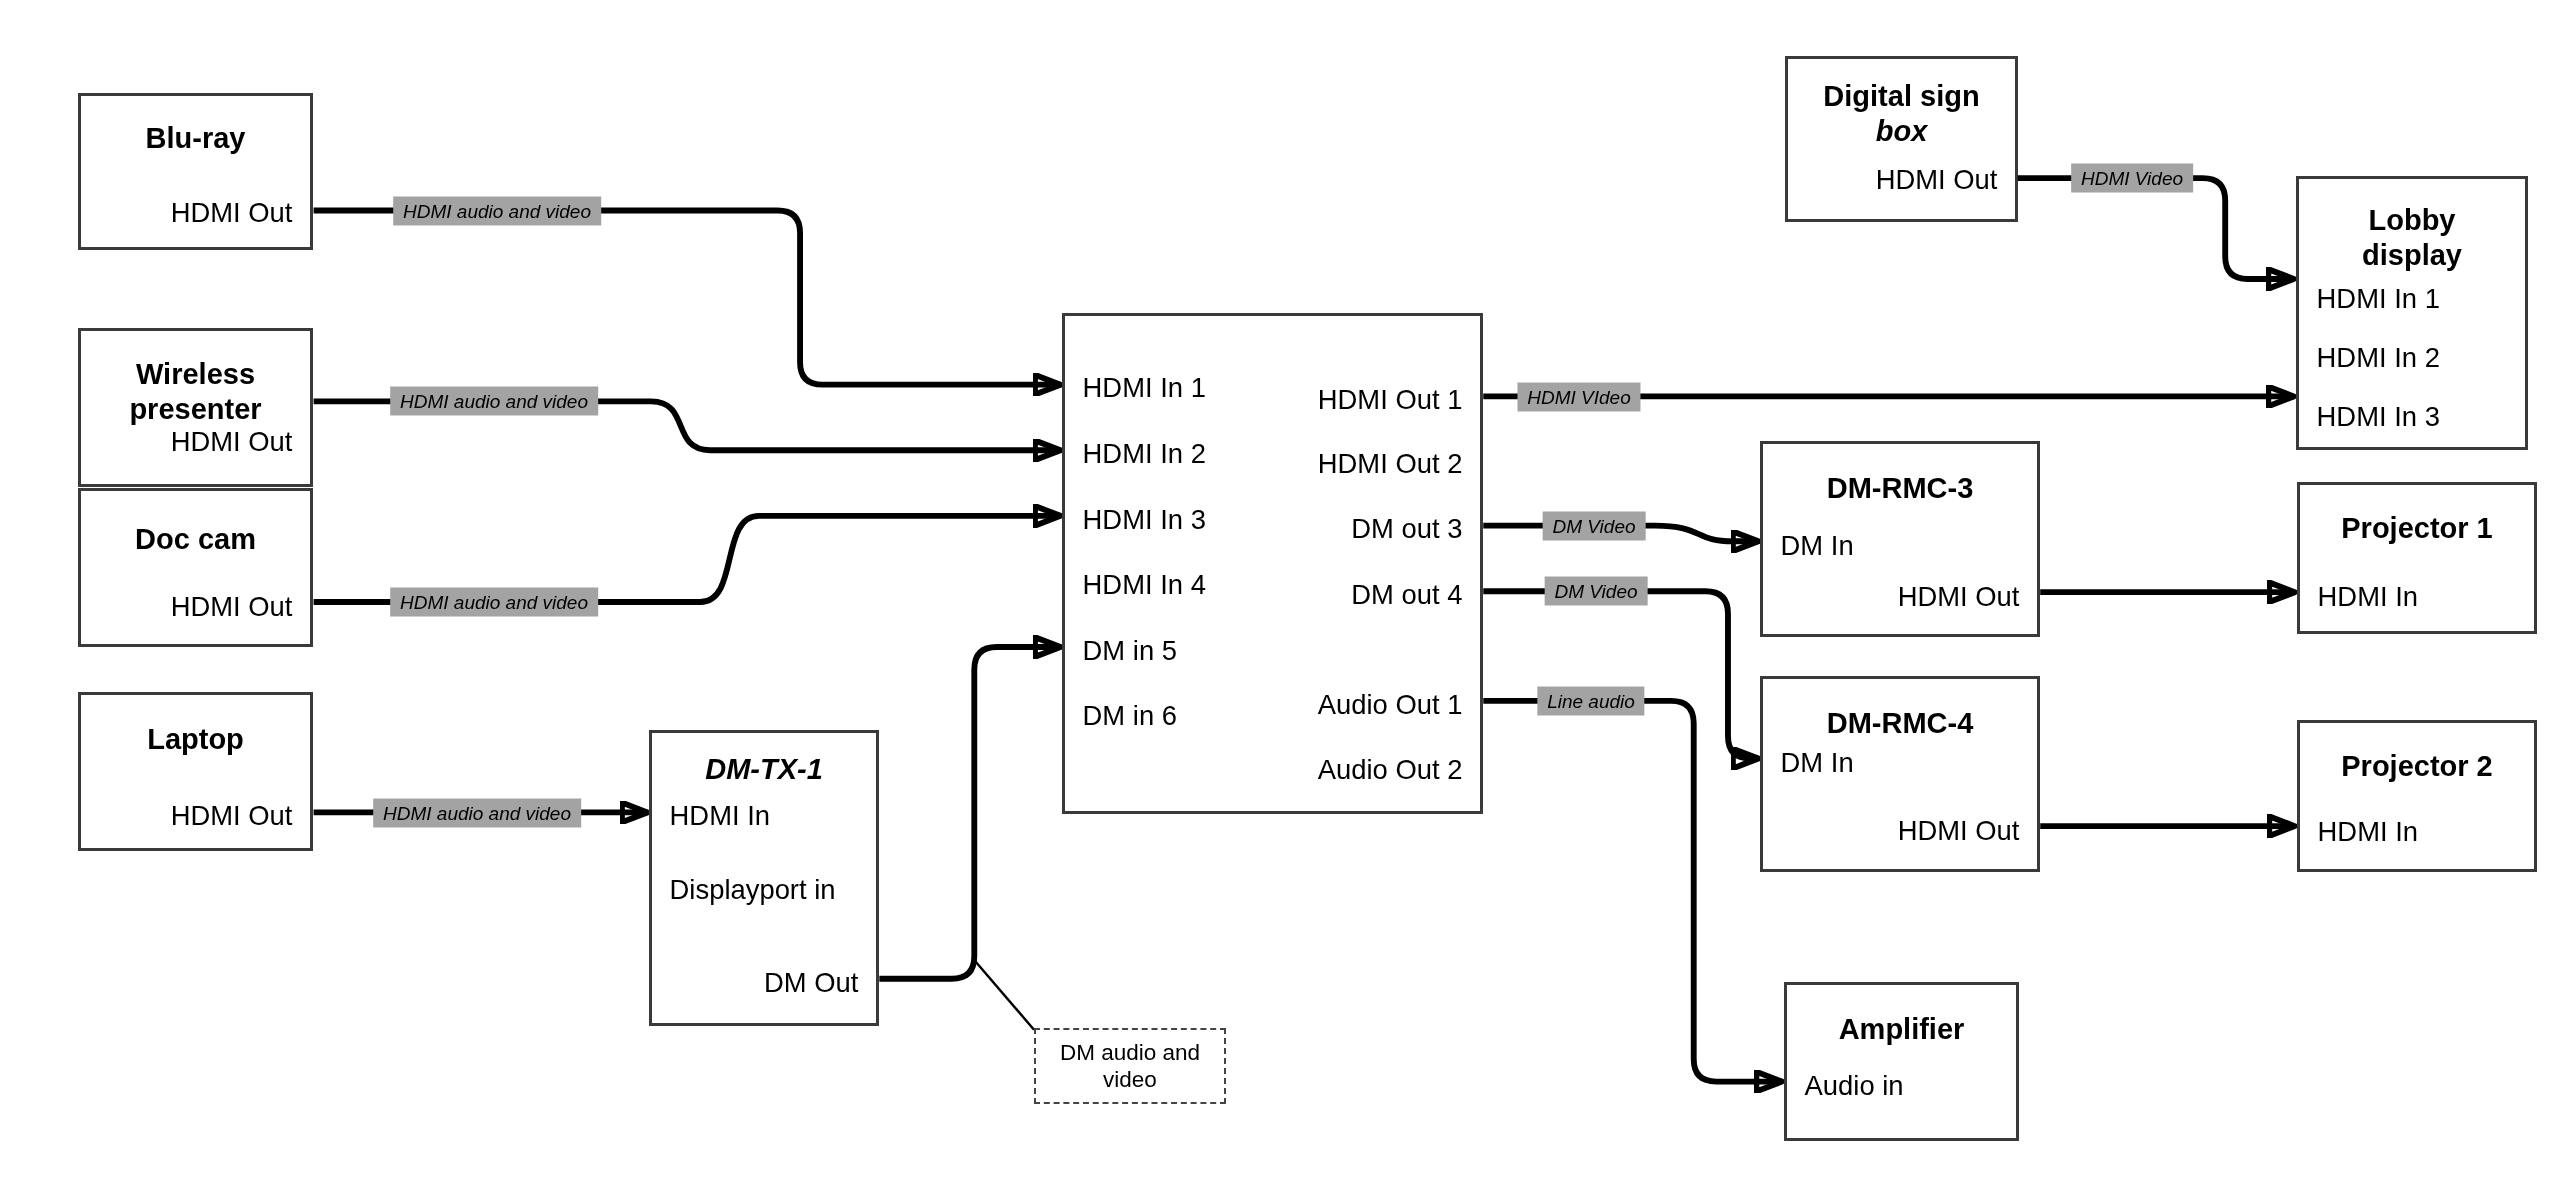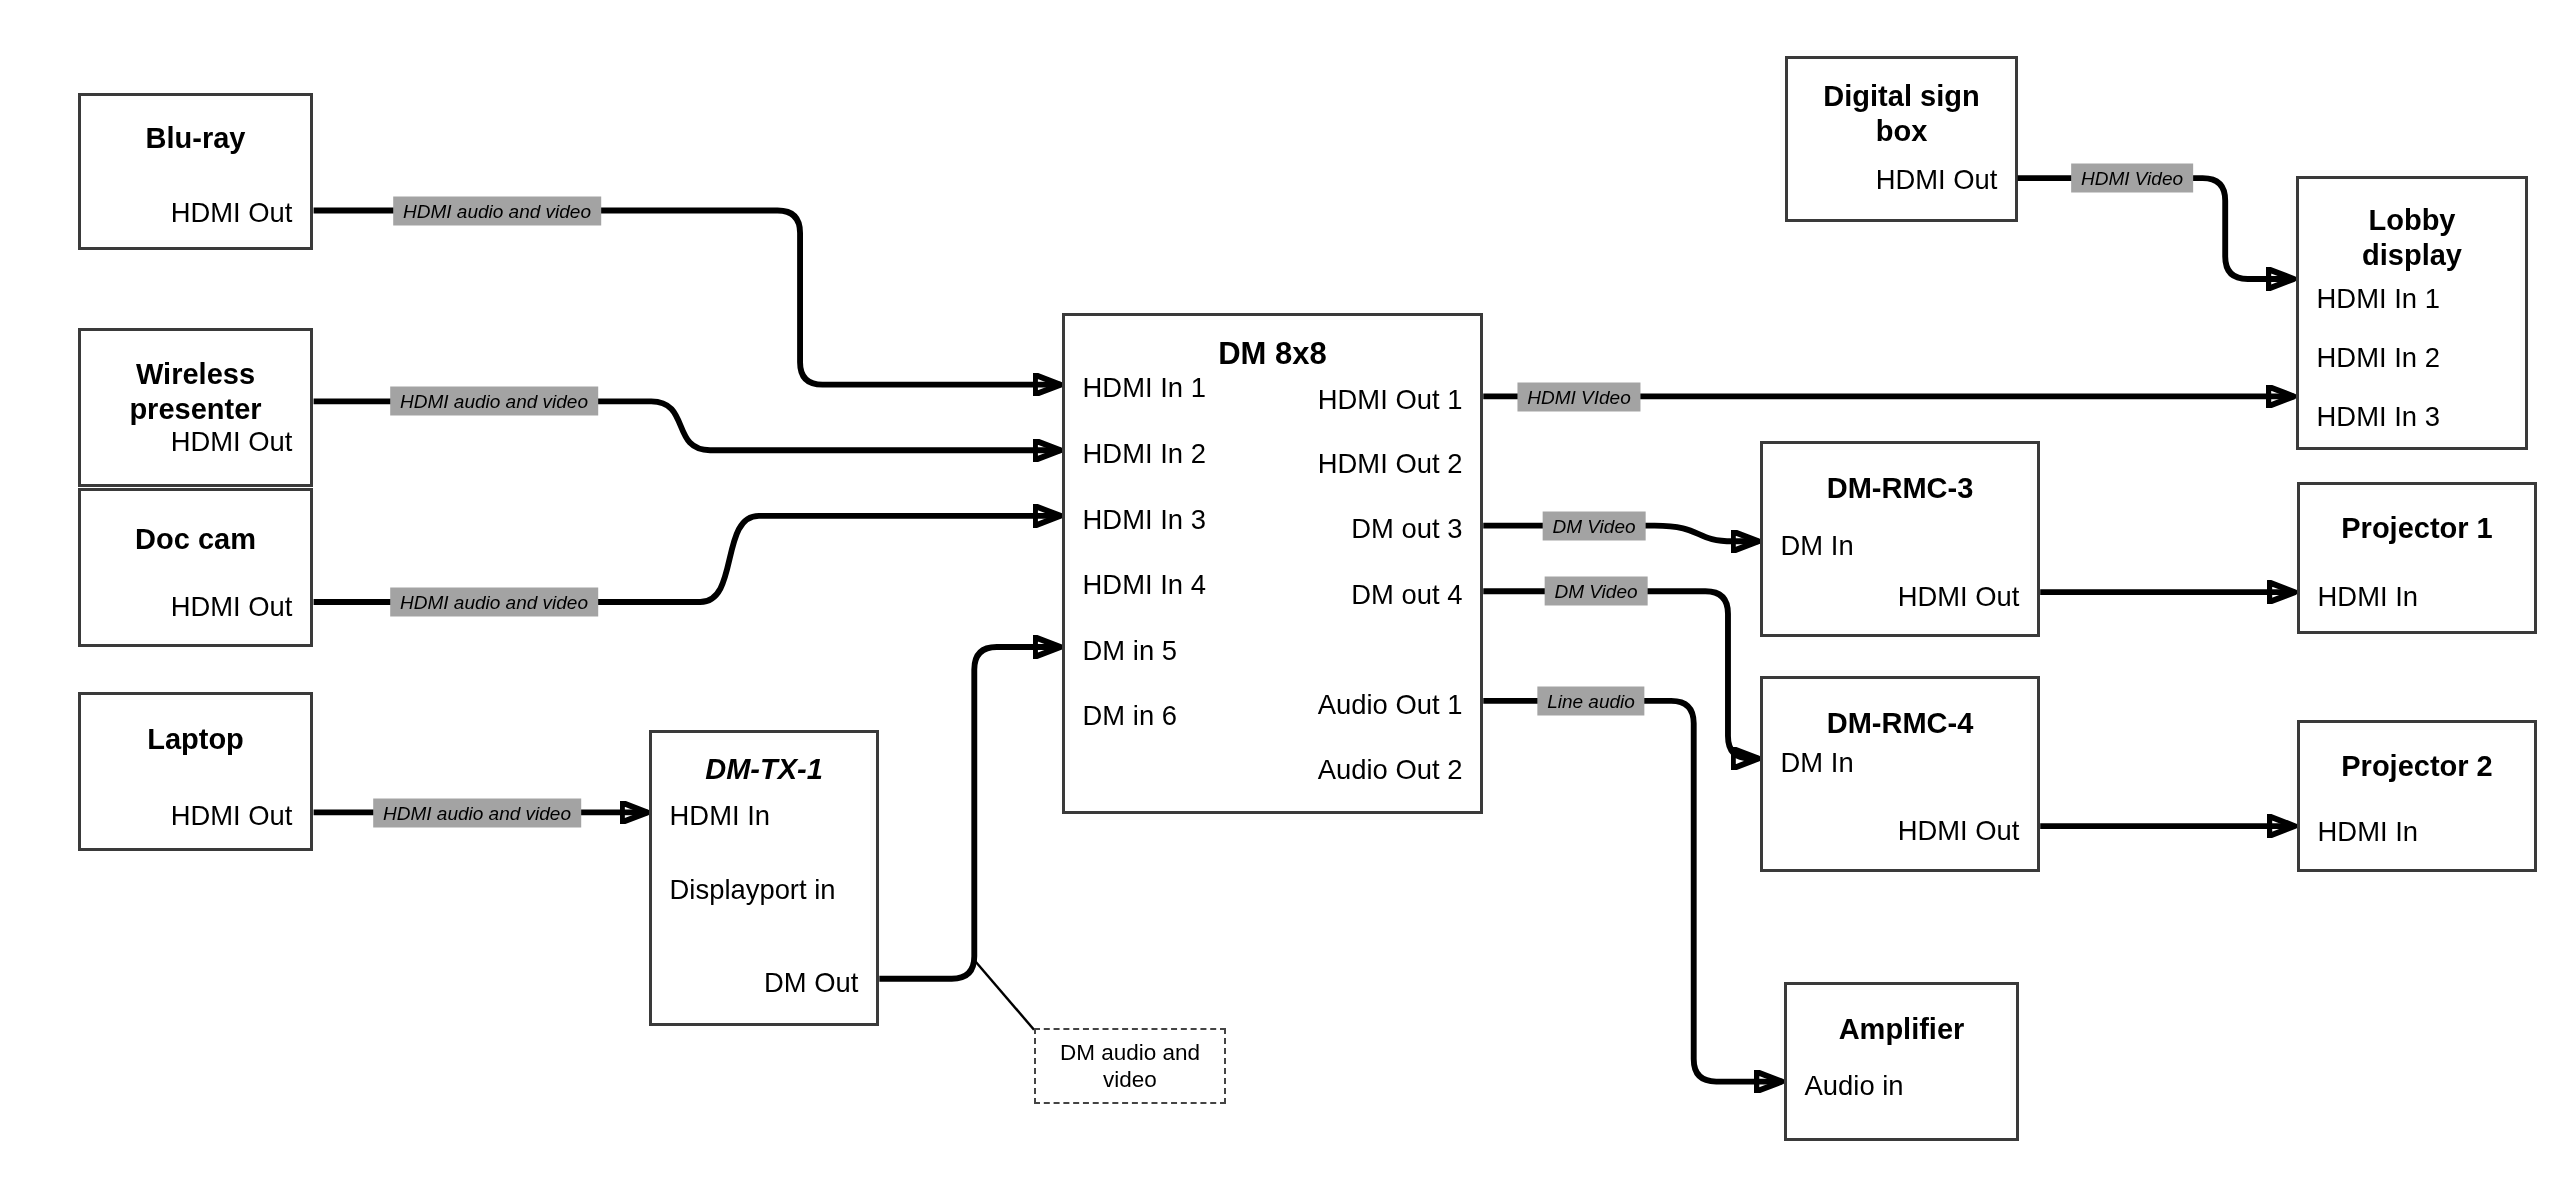--- a/index.html
+++ b/index.html
@@ -108,38 +108,37 @@
   </div>
 
   <div class="node" style="left:649px;top:730px;width:230px;height:296px;">
     <div class="node-title" style="top:36px;font-style:italic;">DM-TX-1</div>
     <div class="port pleft" style="top:82px;">HDMI In</div>
     <div class="port pleft" style="top:156px;">Displayport in</div>
     <div class="port pright" style="top:249px;">DM Out</div>
   </div>
 
   <div class="node" style="left:1062px;top:313px;width:421px;height:501px;">
-    <div class="node-title" style="top:37px;font-size:31px;">DM 8x8</div>
     <div class="port pleft" style="top:71px;">HDMI In 1</div>
     <div class="port pleft" style="top:137px;">HDMI In 2</div>
     <div class="port pleft" style="top:203px;">HDMI In 3</div>
     <div class="port pleft" style="top:268px;">HDMI In 4</div>
     <div class="port pleft" style="top:334px;">DM in 5</div>
     <div class="port pleft" style="top:399px;">DM in 6</div>
     <div class="port pright" style="top:83px;">HDMI Out 1</div>
     <div class="port pright" style="top:147px;">HDMI Out 2</div>
     <div class="port pright" style="top:212px;">DM out 3</div>
     <div class="port pright" style="top:278px;">DM out 4</div>
     <div class="port pright" style="top:388px;">Audio Out 1</div>
     <div class="port pright" style="top:453px;">Audio Out 2</div>
   </div>
 
   <div class="node" style="left:1785px;top:56px;width:233px;height:166px;padding-left:12px;">
     <div class="node-title" style="top:37px;">Digital sign</div>
-    <div class="node-title" style="top:72px;">box</div>
+    <div class="node-title" style="top:72px;font-style:italic;">box</div>
     <div class="port pright" style="top:120px;">HDMI Out</div>
   </div>
 
   <div class="node" style="left:2296px;top:160px;width:232px;height:274px;margin-top:16px;">
     <div class="node-title" style="top:41px;">Lobby</div>
     <div class="node-title" style="top:76px;">display</div>
     <div class="port pleft" style="top:119px;">HDMI In 1</div>
     <div class="port pleft" style="top:178px;">HDMI In 2</div>
     <div class="port pleft" style="top:237px;">HDMI In 3</div>
   </div>

